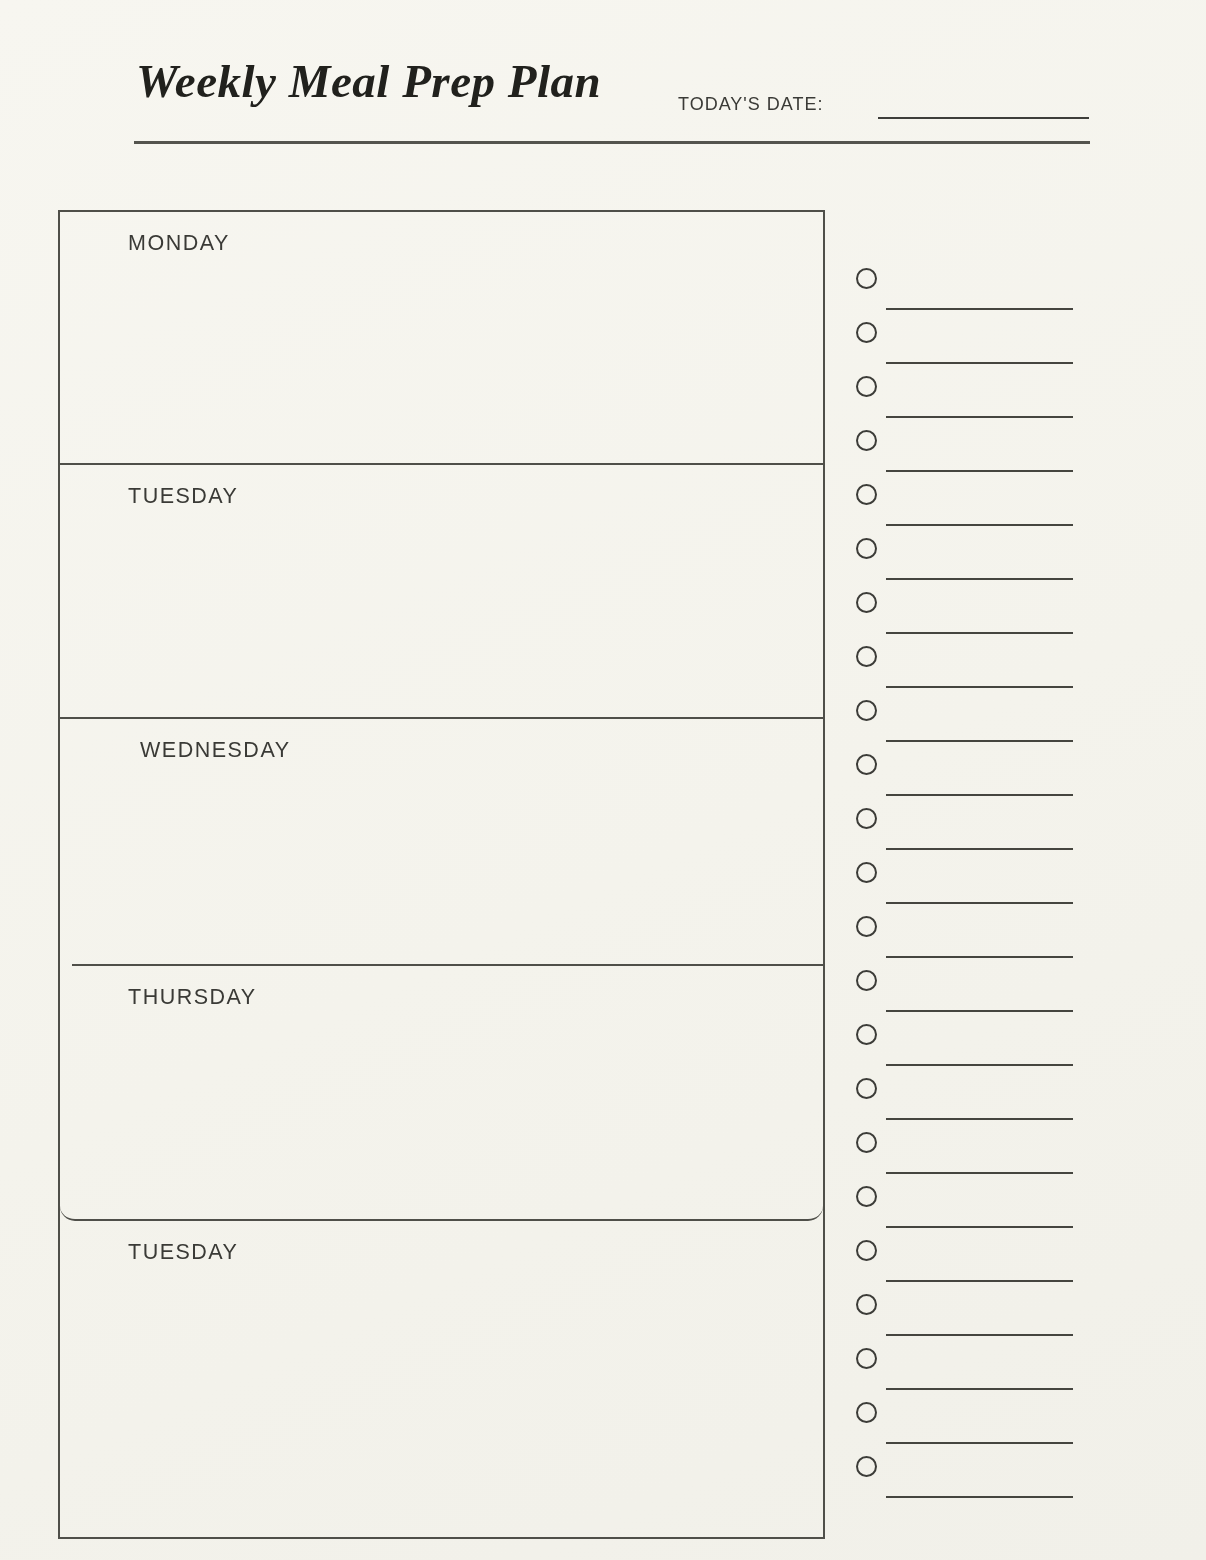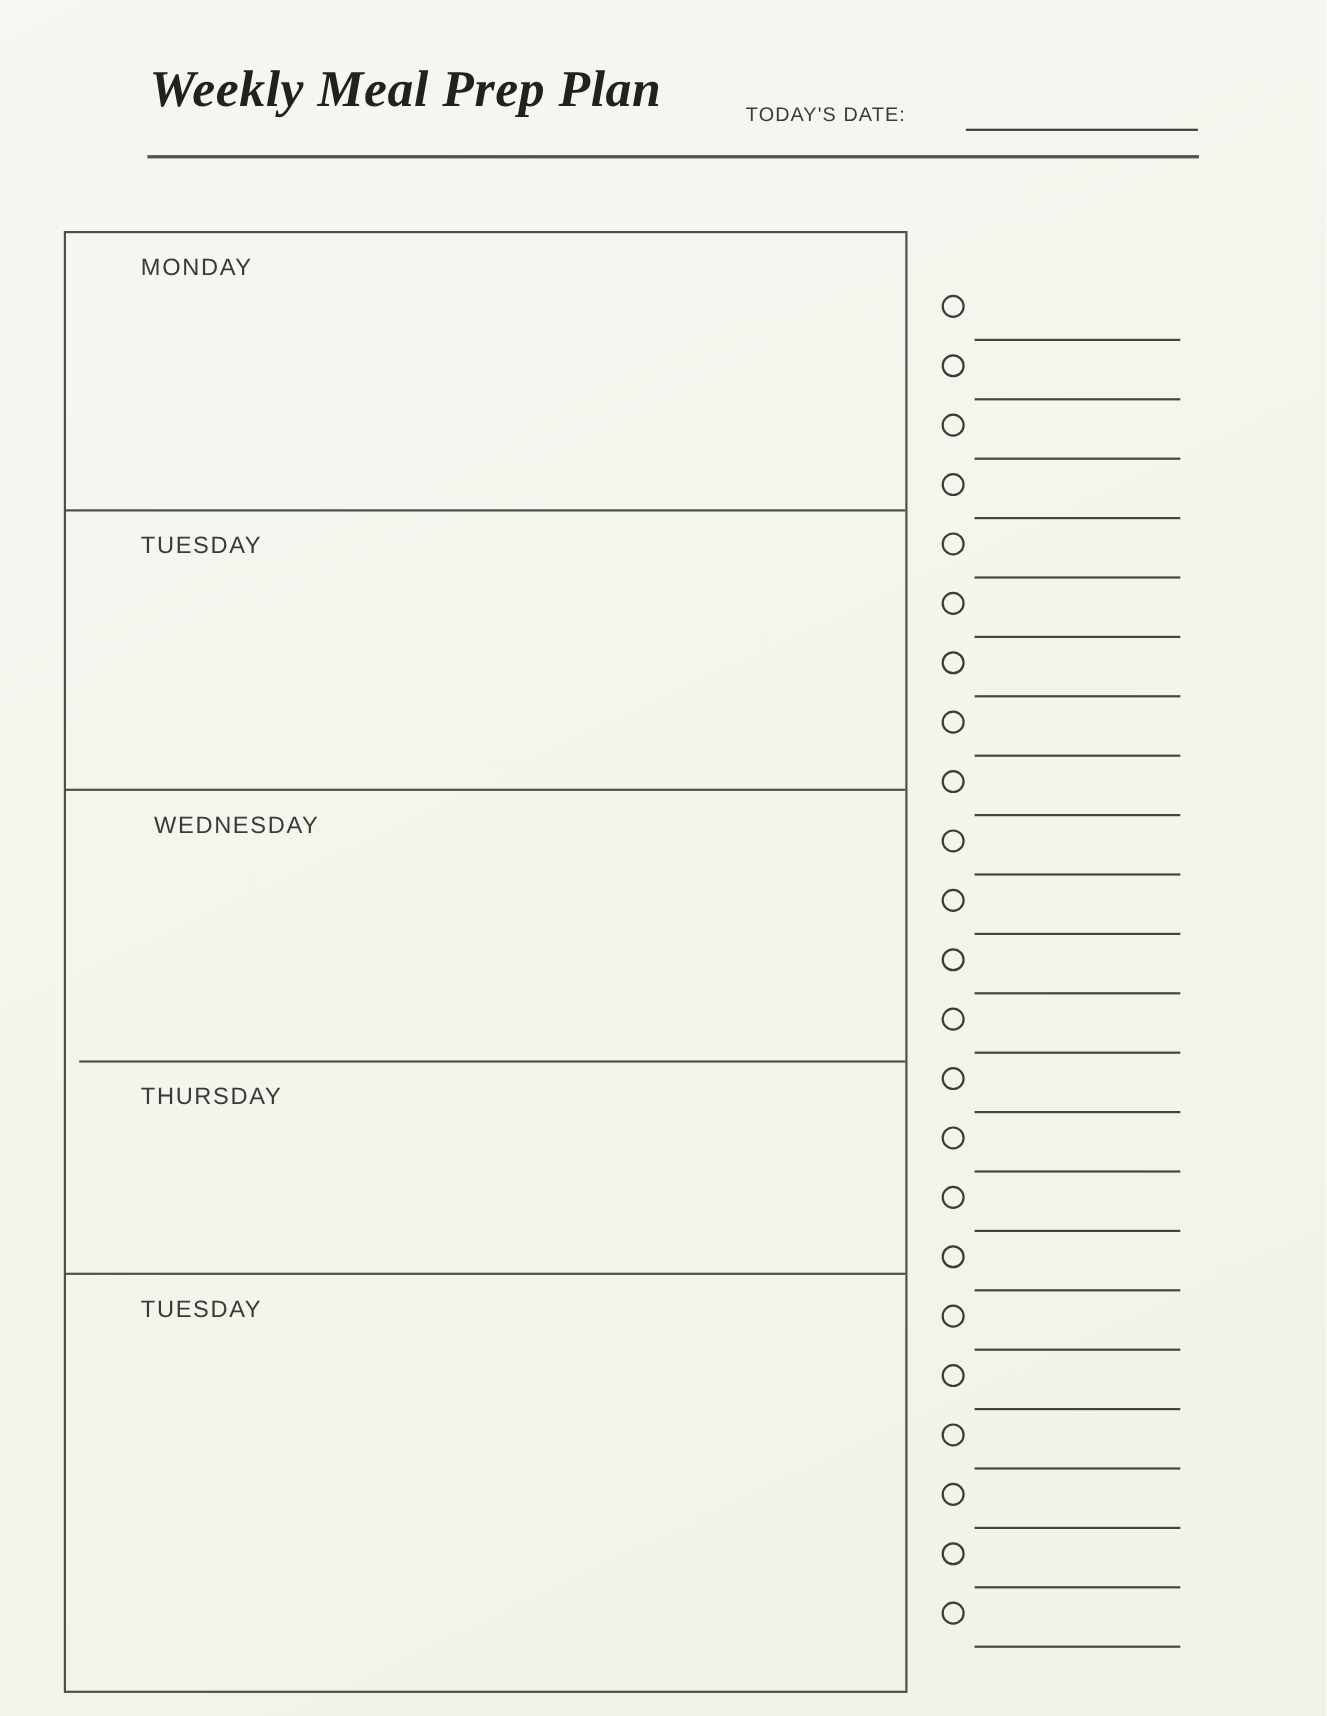--- a/index.html
+++ b/index.html
@@ -73,21 +73,21 @@
     flex-direction: column;
   }
 
   .day-row {
     border-bottom: 2px solid #4f4f49;
     position: relative;
   }
   .day-row:nth-child(1) { height: 253px; }
   .day-row:nth-child(2) { height: 254px; }
   .day-row:nth-child(3) { height: 247px; margin-left: 12px; }
-  .day-row:nth-child(4) { height: 193px; }
+  .day-row:nth-child(4) { height: 255px; border-radius: 15px; }
   .day-row:nth-child(5) { flex: 1; border-bottom: none; }
 
   .day-label {
     display: inline-block;
     padding: 19px 0 0 68px;
     font-size: 21.5px;
     letter-spacing: 1.5px;
     color: #3a3a36;
     white-space: nowrap;
   }

